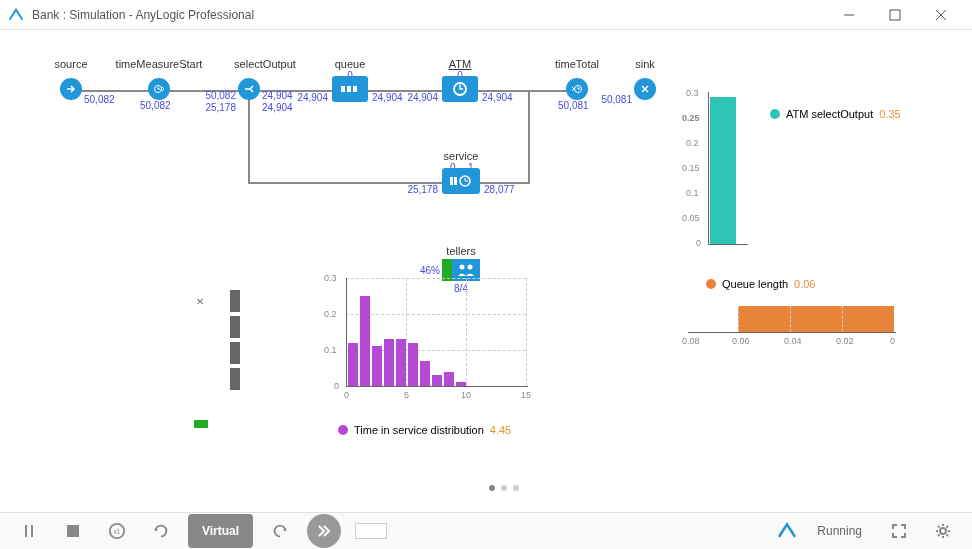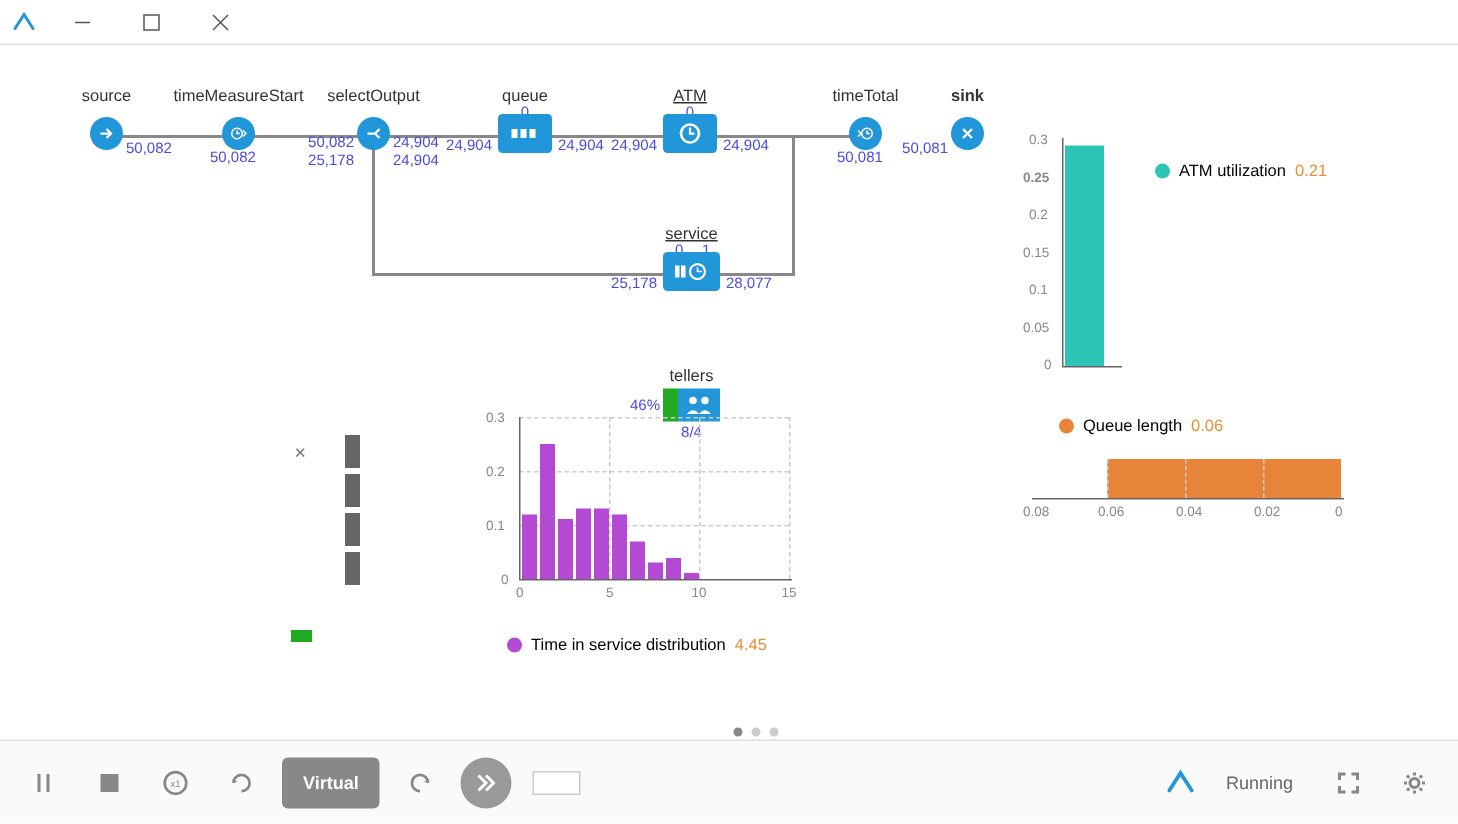--- a/index.html
+++ b/index.html
@@ -33,21 +33,21 @@
 .chart { position: absolute; font-size: 9px; color: #888; }
 .chart .axis-tick { position: absolute; font-size: 9px; color: #888; }
 .bar { position: absolute; }
 
 
 .legend { position: absolute; display: flex; align-items: center; font-size: 11px; gap: 6px; }
 .legend .dot { width: 10px; height: 10px; border-radius: 5px; }
 .legend .value { color: #E69138; }
 
 
-.toolbar { position: absolute; left: 0; right: 0; bottom: 0; height: 56px; border-top: 1px solid #e0e0e0; display: flex; align-items: center; padding: 0 12px; gap: 10px; background: #fafafa; }
+.toolbar { position: absolute; left: 0; right: 0; bottom: 0; height: 37px; border-top: 1px solid #e0e0e0; display: flex; align-items: center; padding: 0 12px; gap: 10px; background: #fafafa; }
 .tbtn { width: 34px; height: 34px; display: flex; align-items: center; justify-content: center; color: #888; cursor: pointer; border-radius: 4px; }
 .tbtn svg { width: 18px; height: 18px; stroke: #888; fill: none; stroke-width: 2; }
 .tbtn.pill { background: #888; color: #fff; width: auto; padding: 0 14px; font-size: 12px; font-weight: bold; border-radius: 4px; }
 .tbtn.circle-active { background: #999; border-radius: 50%; }
 .tbtn.circle-active svg { stroke: #fff; }
 .spacer { flex: 1; }
 .running { font-size: 12px; color: #666; margin: 0 10px; }
 .progress-slot { width: 32px; height: 16px; border: 1px solid #ccc; background: #fff; margin-left: 4px; }
 .dots { display: flex; gap: 6px; margin-left: 18px; }
 .dots span { width: 6px; height: 6px; border-radius: 3px; background: #ccc; }
@@ -64,20 +64,21 @@
 
 .deco-icon { position: absolute; font-size: 10px; color: #777; }
 </style>
 </head>
 <body>
 
 <div class="titlebar">
   <svg class="logo" viewBox="0 0 24 24">
       <path d="M3 18 L12 4 L21 18" stroke="#2196D9" stroke-width="3" fill="none" stroke-linecap="round"></path>
     </svg>
+  <div class="title">Bank : Simulation - AnyLogic Professional</div>
   <div class="winbtns">
     <div class="winbtn">
         <svg viewBox="0 0 12 12">
           <line x1="1" y1="6" x2="11" y2="6" stroke="#555" stroke-width="1"></line>
         </svg>
       </div>
     <div class="winbtn">
         <svg viewBox="0 0 12 12">
           <rect x="1" y="1" width="10" height="10" stroke="#555" fill="none" stroke-width="1"></rect>
         </svg>
@@ -117,21 +118,21 @@
         <svg width="12" height="12" viewBox="0 0 12 12">
           <circle cx="5" cy="6" r="3.5" stroke="#fff" fill="none"></circle>
           <path d="M5 4 V6 H7" stroke="#fff" fill="none"></path>
           <path d="M9 4 L11 6 L9 8" stroke="#fff" fill="none"></path>
         </svg>
       </div>
     <div class="count" style="left:-8px; top:22px;">50,082</div>
   </div>
 
   <div class="node" style="left:238px; top:48px;">
-    <div class="node-label" style="top:-20px;">selectOutput</div>
+    <div class="node-label" style="top:-20px;margin-left:16px;">selectOutput</div>
     <div class="node-icon">
         <svg width="14" height="14" viewBox="0 0 14 14">
           <path d="M3 7 H8 M8 7 L11 4 M8 7 L11 10" stroke="#fff" stroke-width="1.5" fill="none"></path>
         </svg>
       </div>
     <div class="count" style="right:24px; top:12px;">50,082</div>
     <div class="count" style="right:24px; top:24px;">25,178</div>
     <div class="count" style="left:24px; top:12px;">24,904</div>
     <div class="count" style="left:24px; top:24px;">24,904</div>
   </div>
@@ -169,32 +170,32 @@
         <svg width="12" height="12" viewBox="0 0 12 12">
           <circle cx="7" cy="6" r="3.5" stroke="#fff" fill="none"></circle>
           <path d="M7 4 V6 H9" stroke="#fff" fill="none"></path>
           <path d="M1 4 L3 6 L1 8" stroke="#fff" fill="none"></path>
         </svg>
       </div>
     <div class="count" style="left:-8px; top:22px;">50,081</div>
   </div>
 
   <div class="node" style="left:634px; top:48px;">
-    <div class="node-label" style="top:-20px;font-weight:bold;">sink</div>
+    <div class="node-label" style="top:-20px;">sink</div>
     <div class="node-icon">
         <svg width="12" height="12" viewBox="0 0 12 12">
           <line x1="3" y1="3" x2="9" y2="9" stroke="#fff" stroke-width="1.5"></line>
           <line x1="9" y1="3" x2="3" y2="9" stroke="#fff" stroke-width="1.5"></line>
         </svg>
       </div>
     <div class="count" style="right:24px; top:16px;">50,081</div>
   </div>
 
   <div class="node" style="left:442px; top:138px;">
-    <div class="node-label" style="top:-18px;text-decoration:underline;">service</div>
+    <div class="node-label" style="top:-18px;">service</div>
     <div class="count" style="left:8px; top:-6px;">0</div>
     <div class="count" style="left:26px; top:-6px;">1</div>
     <div class="node-icon square wide">
         <svg width="26" height="18" viewBox="0 0 26 18">
           <rect x="2" y="5" width="3" height="8" fill="#fff"></rect>
           <rect x="6" y="5" width="3" height="8" fill="#fff"></rect>
           <circle cx="17" cy="9" r="5" stroke="#fff" fill="none" stroke-width="1.5"></circle>
           <path d="M17 6 V9 H20" stroke="#fff" fill="none"></path>
         </svg>
       </div>
@@ -272,22 +273,22 @@
     <div class="axis-tick" style="left:0px; top:25px;font-weight:bold;">0.25</div>
     <div class="axis-tick" style="left:4px; top:50px;">0.2</div>
     <div class="axis-tick" style="left:0px; top:75px;">0.15</div>
     <div class="axis-tick" style="left:4px; top:100px;">0.1</div>
     <div class="axis-tick" style="left:0px; top:125px;">0.05</div>
     <div class="axis-tick" style="left:14px; top:150px;">0</div>
     <div class="bar" style="left:28px; width:26px; background:#2EC4B6; bottom:8px; height:147px;"></div>
   </div>
   <div class="legend" style="left:770px; top:78px;">
     <div class="dot" style="background:#2EC4B6;"></div>
-    <span>ATM utilization</span>
-    <span class="value">0.21</span>
+    <span>ATM selectOutput</span>
+    <span class="value">0.35</span>
   </div>
 
   <div class="legend" style="left:706px; top:248px;">
     <div class="dot" style="background:#E8833A;"></div>
     <span>Queue length</span>
     <span class="value">0.06</span>
   </div>
   <div class="chart" style="left:688px; top:270px; width:220px; height:60px;">
     <div class="bar" style="left:50px; top:6px; width:156px; height:26px; background:#E8833A;"></div>
     <div class="grid-v" style="left:50px; top:6px; height:26px;"></div>

